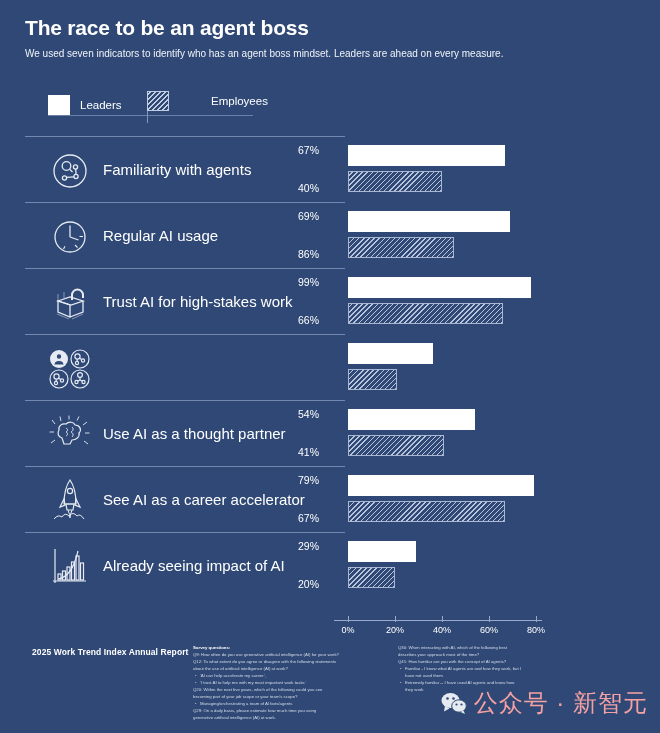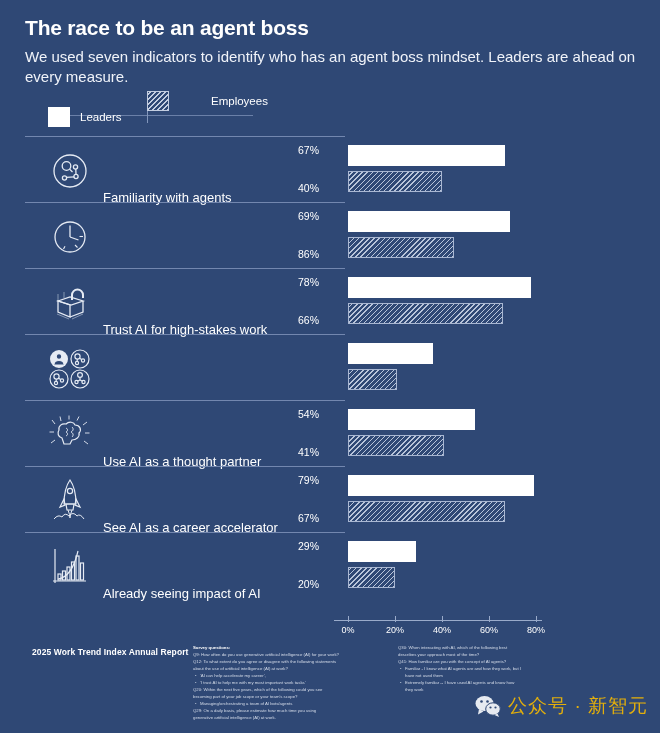--- a/index.html
+++ b/index.html
@@ -32,42 +32,42 @@
   }
   .title {
     font-size: 21px;
     font-weight: bold;
     letter-spacing: -0.2px;
     color: #ffffff;
     margin: 0 0 8px 0;
     line-height: 1.1;
   }
   .subtitle {
-    font-size: 15px;
+    font-size: 10px;
     font-weight: normal;
     color: #f0f3f9;
     margin: 0;
     line-height: 1.3;
   }
 
   
   .legend {
     position: absolute;
     left: 48px;
     top: 88px;
     width: 300px;
     height: 34px;
   }
   .legend-item {
     position: absolute;
     display: flex;
     align-items: center;
     height: 22px;
   }
-  .legend-item.leaders { left: 0px; top: 18px; justify-content: flex-end; }
+  .legend-item.leaders { left: 0px; top: 6px; justify-content: flex-end; }
   .legend-item.employees { left: 99px; top: 2px; gap: 32px; }
   .legend-swatch {
     width: 22px;
     height: 20px;
     border: 1px solid #bcc8de;
     box-sizing: border-box;
   }
   .legend-swatch.solid { background: #ffffff; border-color: #ffffff; }
   .legend-swatch.hatch {
     background-color: #2f4875;
@@ -134,24 +134,23 @@
     justify-content: center;
   }
   .row-icon svg { display: block; }
   .row-label {
     position: absolute;
     left: 103px;
     top: 0;
     height: 66px;
     display: flex;
     align-items: center;
-    font-size: 13px;
+    font-size: 15px;
     color: #ffffff;
     white-space: nowrap;
-    margin-top: 28px;
   }
   .row-values {
     position: absolute;
     left: 273px;
     top: 0;
     width: 46px;
     height: 66px;
     display: flex;
     flex-direction: column;
     justify-content: center;
@@ -279,22 +278,22 @@
   .watermark {
     position: absolute;
     right: 12px;
     bottom: 14px;
     display: flex;
     align-items: center;
     gap: 7px;
     opacity: 0.96;
   }
   .watermark .wm-text {
-    font-size: 19px;
-    color: #eab308;
+    font-size: 24px;
+    color: #fca5a5;
     letter-spacing: 1px;
     white-space: nowrap;
   }
   .wechat-icon svg { display: block; }
 </style>
 </head>
 <body>
 
 <div id="infographic">
 
@@ -346,20 +345,21 @@
         <div class="row-icon">
           <svg width="40" height="40" viewBox="0 0 40 40" fill="none" stroke="#e6ebf4" stroke-width="1.3">
             <circle cx="20" cy="20" r="15"></circle>
             <line x1="20" y1="20" x2="20" y2="8.5"></line>
             <line x1="20" y1="20" x2="28.5" y2="23"></line>
             <line x1="29.5" y1="19.5" x2="33" y2="19.5" stroke-width="1.1"></line>
             <line x1="25" y1="28" x2="27.5" y2="30.5" stroke-width="1.1"></line>
             <line x1="15" y1="29.2" x2="13.5" y2="32" stroke-width="1.1"></line>
           </svg>
         </div>
+        <div class="row-label">Regular AI usage</div>
         <div class="row-values">
           <span class="val">69%</span>
           <span class="val">86%</span>
         </div>
         <div class="bars">
           <div class="bar leaders" style="left: 0px; width: 162.15px;"></div>
           <div class="bar employees" style="left: 0px; width: 105.75px;"></div>
         </div>
       </div>
       <div class="row" style="top: 132px;">
@@ -371,21 +371,21 @@
             <path d="M10 20 v11 l12 5 v-12 z"></path>
             <path d="M35 20 v11 l-13 5"></path>
             <line x1="10" y1="13" x2="10" y2="20" stroke-width="0.8" opacity="0.6"></line>
             <line x1="16" y1="11" x2="16" y2="17" stroke-width="0.8" opacity="0.6"></line>
             <line x1="9" y1="33" x2="21" y2="38" stroke-width="0.8" opacity="0.6"></line>
             <line x1="35" y1="33" x2="24" y2="38" stroke-width="0.8" opacity="0.6"></line>
           </svg>
         </div>
         <div class="row-label">Trust AI for high-stakes work</div>
         <div class="row-values">
-          <span class="val">78%</span>
+          <span class="val">99%</span>
           <span class="val">66%</span>
         </div>
         <div class="bars">
           <div class="bar leaders" style="left: 0px; width: 183.3px;"></div>
           <div class="bar employees" style="left: 0px; width: 155.1px;"></div>
         </div>
       </div>
       <div class="row" style="top: 198px;">
         <div class="row-divider"></div>
         <div class="row-icon">

